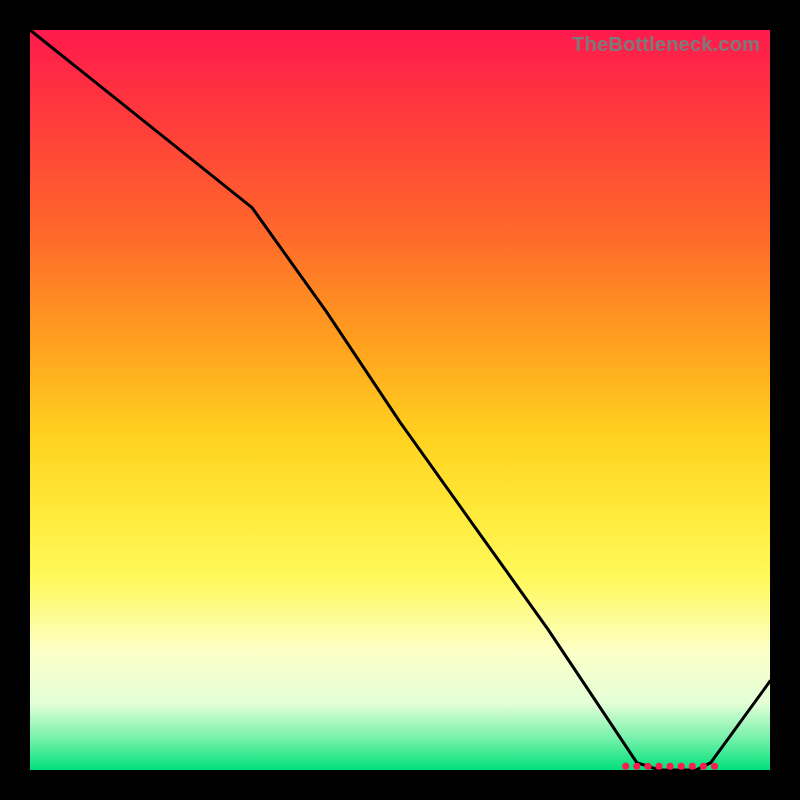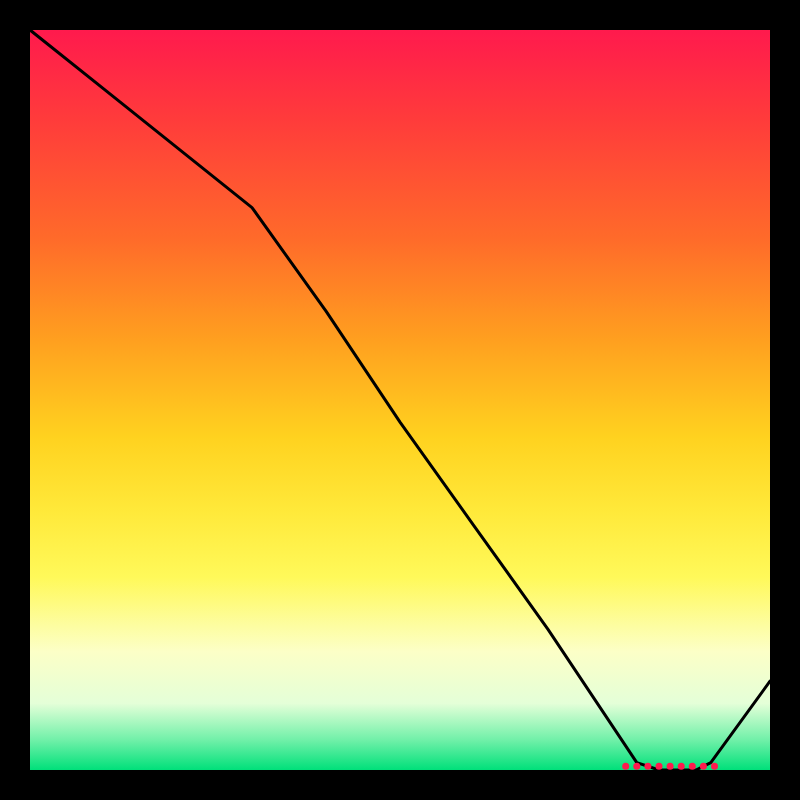--- a/index.html
+++ b/index.html
@@ -31,20 +31,21 @@
     user-select: none;
   }
   svg.curve { position: absolute; left: 0; top: 0; width: 100%; height: 100%; overflow: visible; }
   .markers circle { fill: #ff1a4d; }
 </style>
 </head>
 <body>
 
 <div class="wrap">
   <div class="plot">
+    <div class="watermark">TheBottleneck.com</div>
     <svg class="curve" viewBox="0 0 740 740" preserveAspectRatio="none">
       <path id="lineCurve" fill="none" stroke="#000" stroke-width="3" stroke-linejoin="round" stroke-linecap="round" d="M0.0 0.0 L74.0 59.2 L148.0 118.4 L222.0 177.6 L296.0 281.2 L370.0 392.2 L444.0 495.8 L518.0 599.4 L592.0 710.4 L606.8 732.6 L629.0 740.0 L651.2 740.0 L666.0 740.0 L680.8 732.6 L740.0 651.2"></path>
       <g id="markerGroup" class="markers">
           <circle cx="595.7" cy="736.3" r="3.5"></circle>
           <circle cx="606.8" cy="736.3" r="3.5"></circle>
           <circle cx="617.9" cy="736.3" r="3.5"></circle>
           <circle cx="629.0" cy="736.3" r="3.5"></circle>
           <circle cx="640.1" cy="736.3" r="3.5"></circle>
           <circle cx="651.2" cy="736.3" r="3.5"></circle>
           <circle cx="662.3" cy="736.3" r="3.5"></circle>

